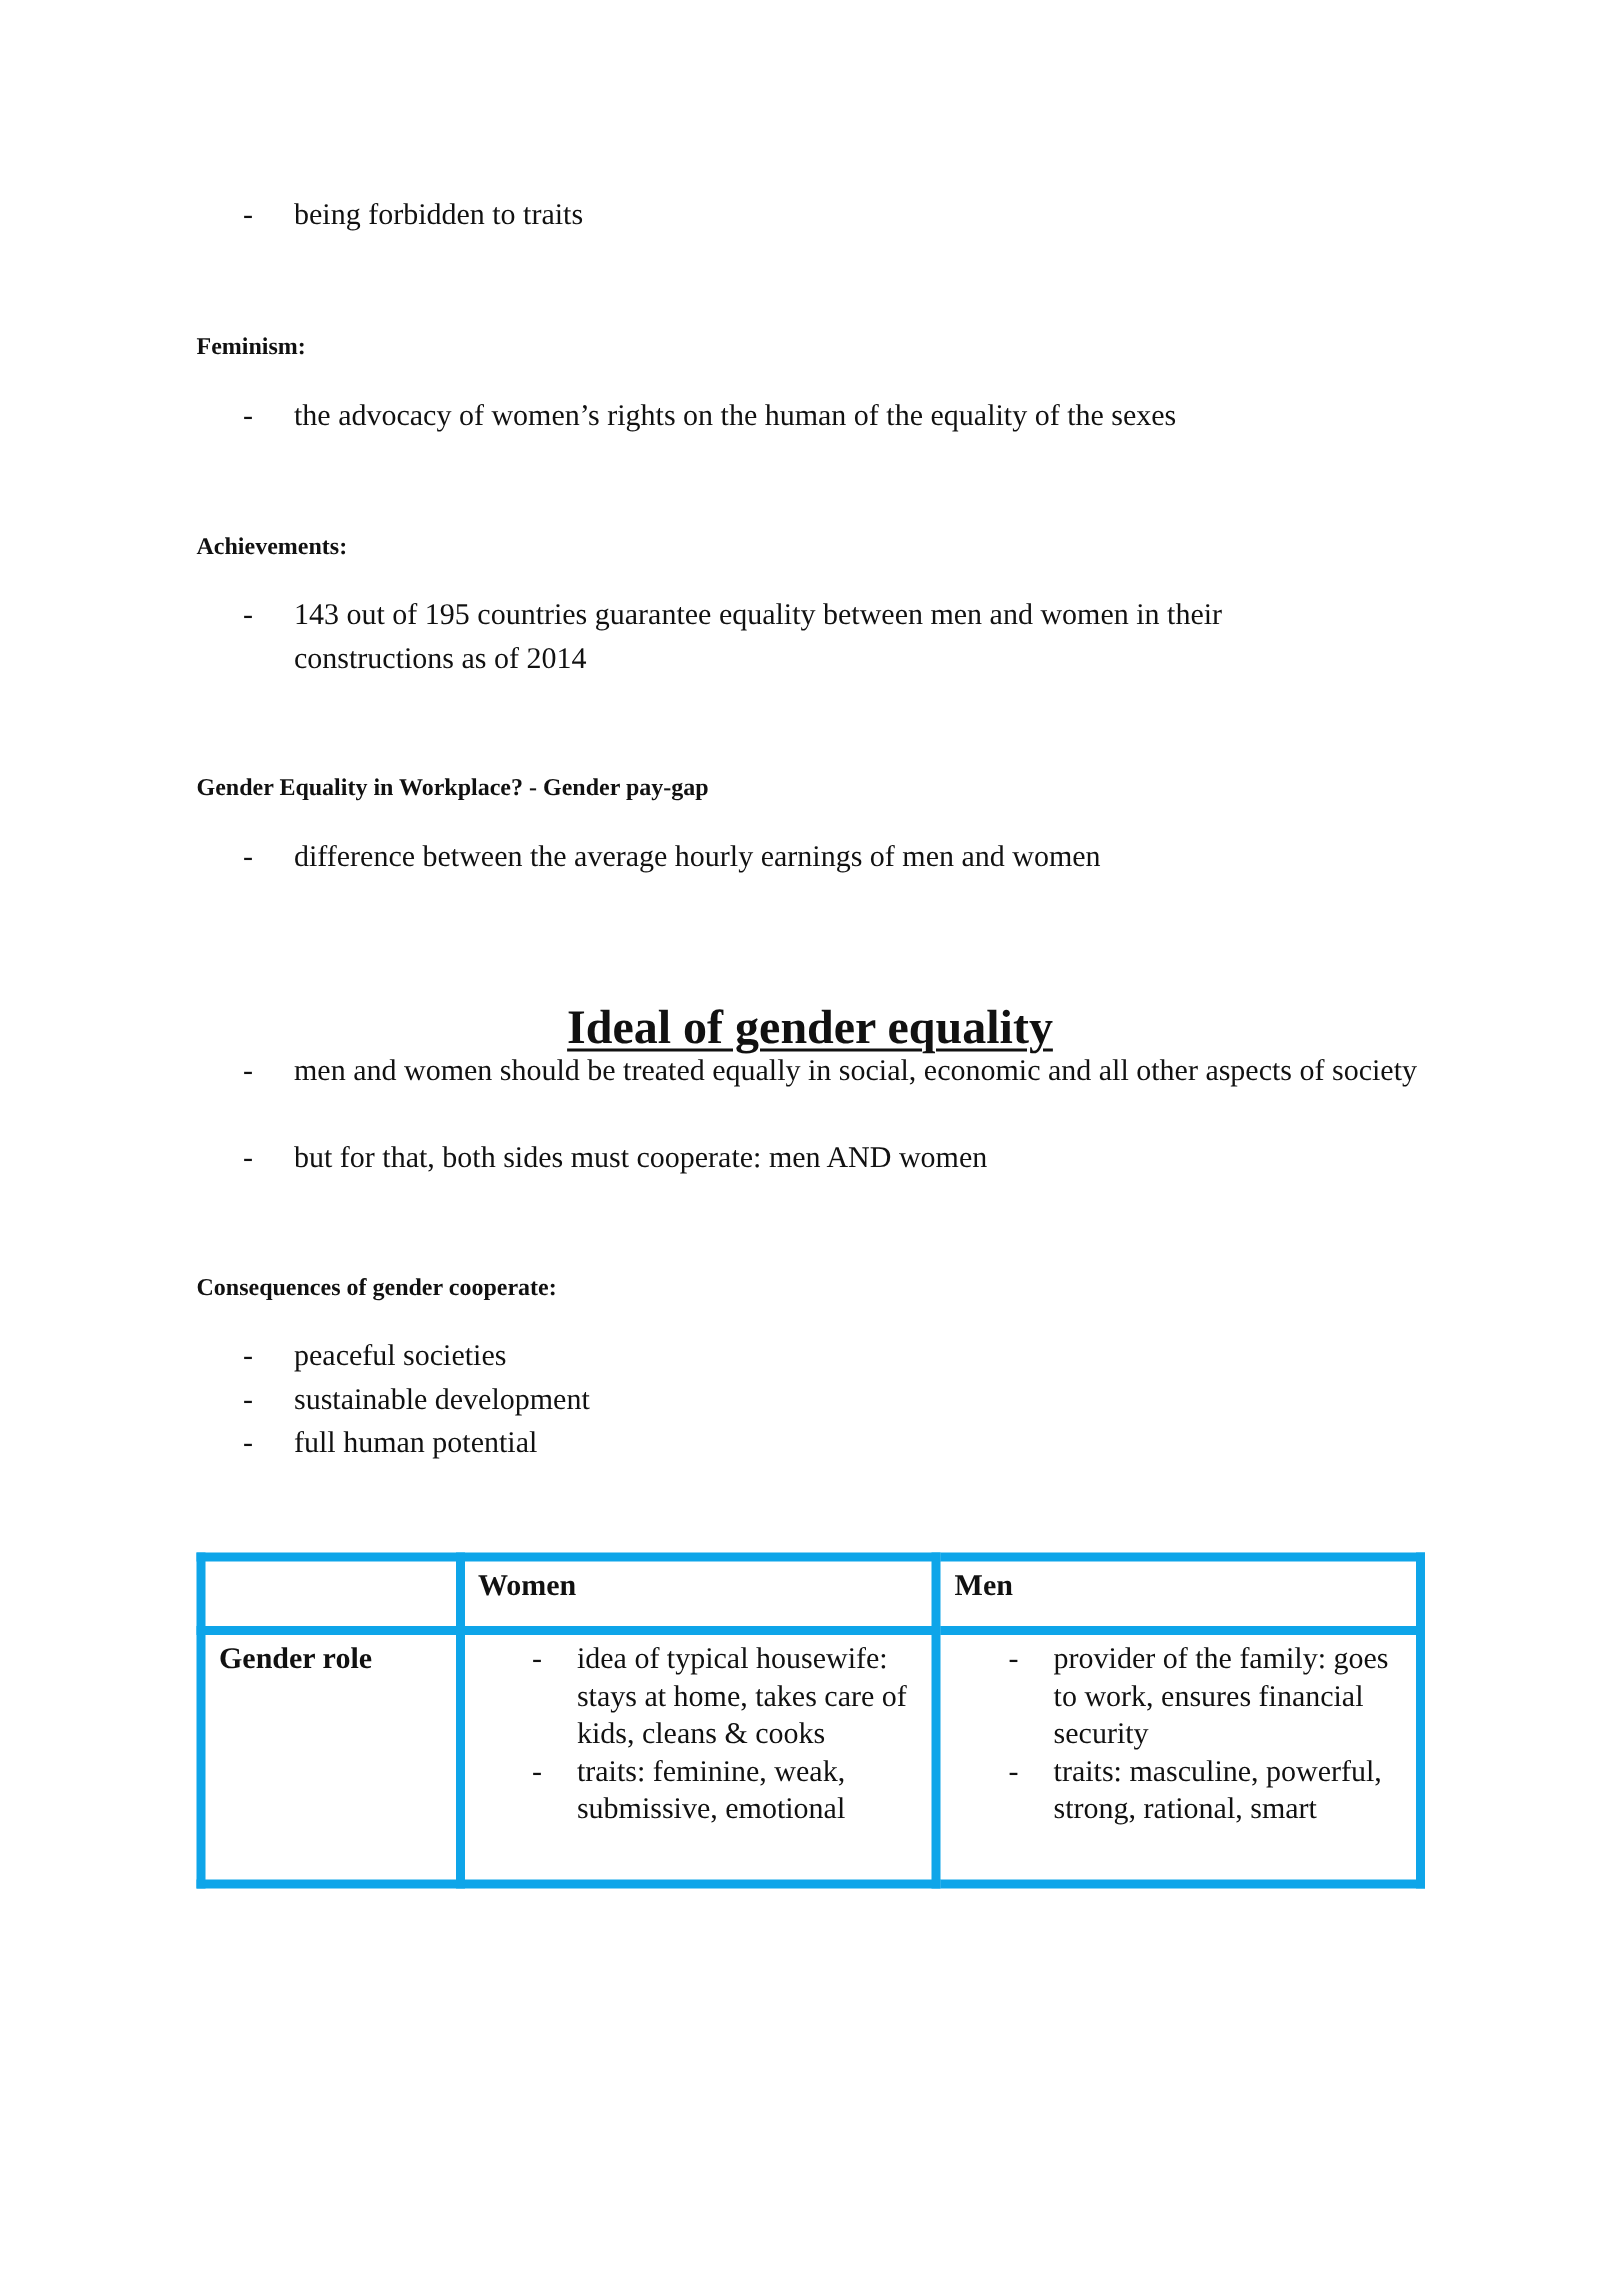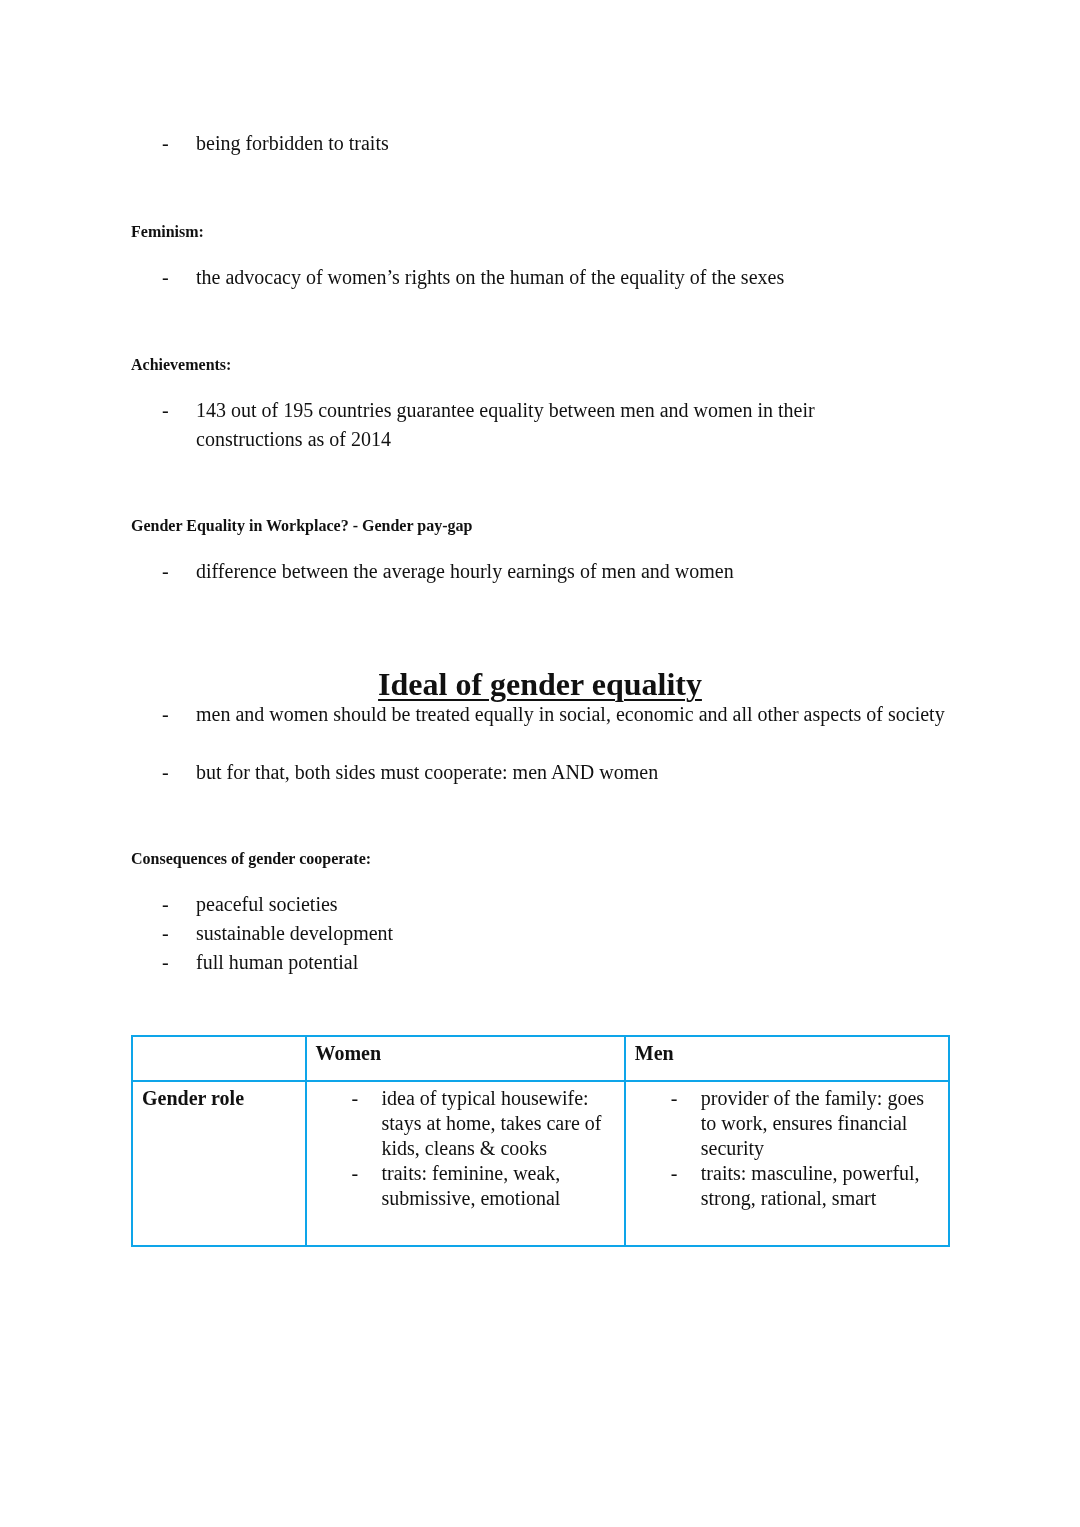--- a/index.html
+++ b/index.html
@@ -15,21 +15,21 @@
   .title {
     position: absolute; left: 0; width: 1080px; top: 645px; text-align: center;
     font-weight: bold; font-size: 32px; line-height: 38px; text-decoration: underline;
     text-decoration-thickness: 2px; text-underline-offset: 4px; margin-top: 20px;
   }
   table.cmp {
     position: absolute; left: 131px; top: 1035px; width: 819px;
     border-collapse: collapse; font-size: 20px; line-height: 25px;
   }
   table.cmp td {
-    border: 2px solid #0ea5e9; vertical-align: top; padding: 4px 9px 0 9px;
+    border: 6px solid #0ea5e9; vertical-align: top; padding: 4px 9px 0 9px;
   }
   table.cmp tr.head td { height: 39px; font-weight: bold; }
   table.cmp tr.r1 td { height: 159px; }
   table.cmp tr.r2 td { height: 96px; }
   .rowlabel { font-weight: bold; }
   .cell-list { margin: 0; padding: 0; list-style: none; }
   .cell-list li { position: relative; padding-left: 66px; }
   .cell-list li .d { position: absolute; left: 36px; top: 0; }
 </style>
 </head>

